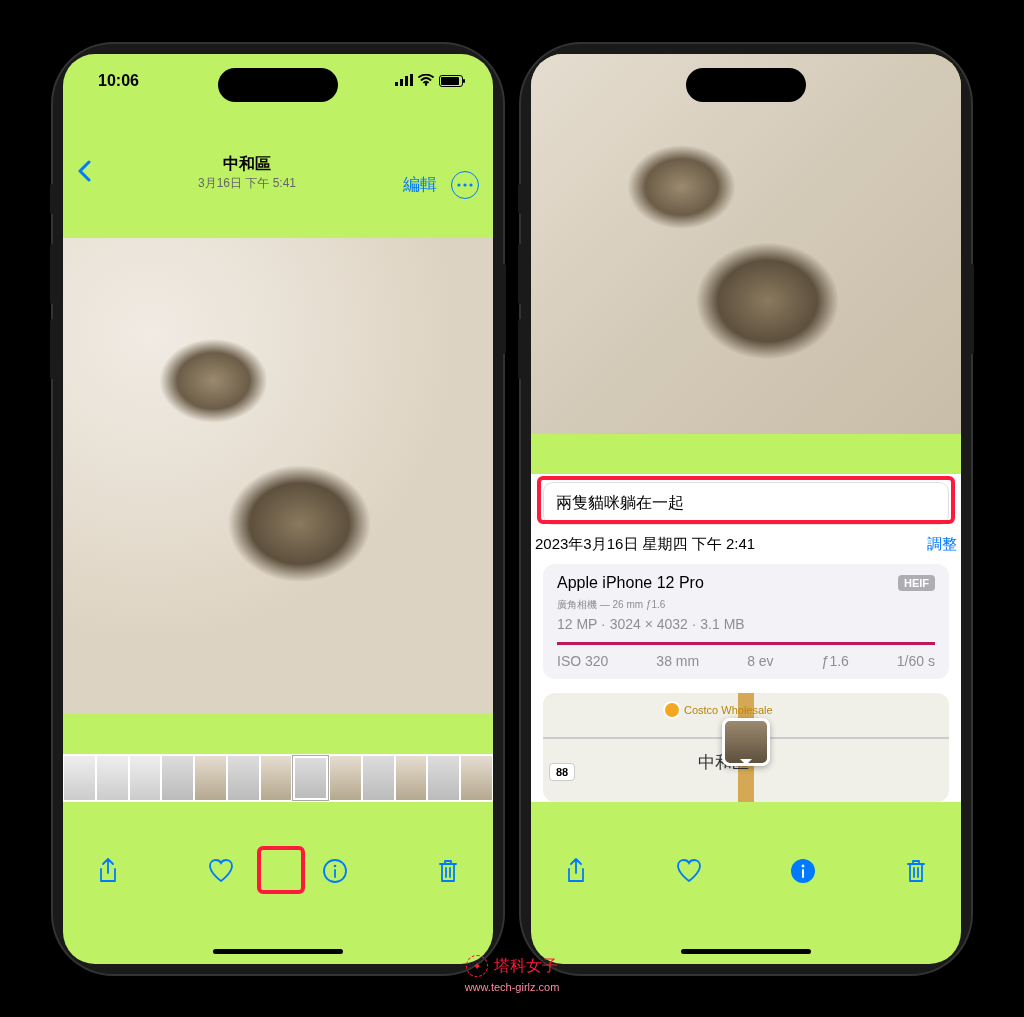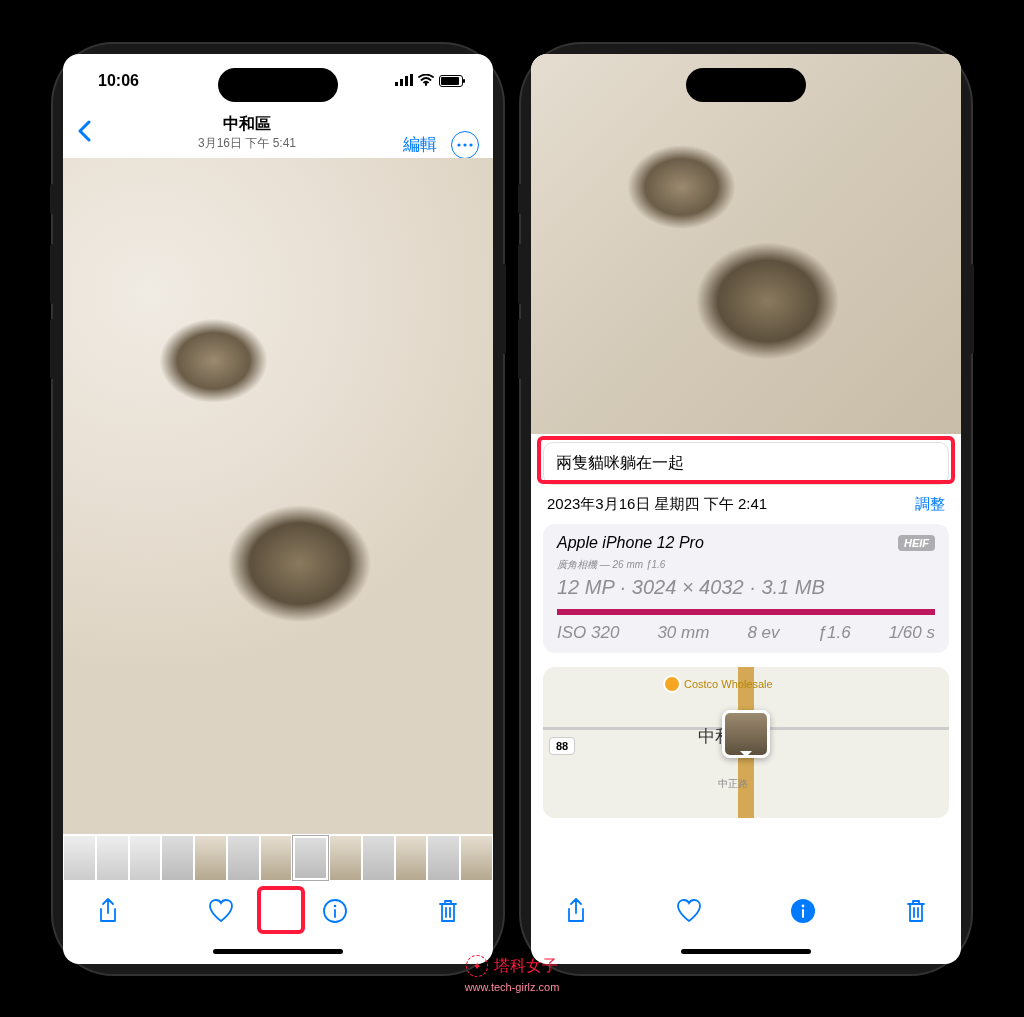--- a/index.html
+++ b/index.html
@@ -19,26 +19,27 @@
     height: 930px;
     background: #1a1a1a;
     border-radius: 60px;
     padding: 10px;
     position: relative;
     box-shadow: 0 0 0 2px #333;
   }
   .phone-screen {
     width: 100%;
     height: 100%;
-    background: #ffffff;
-    border-radius: 16px;
+    background: #bef264;
+    border-radius: 32px;
     overflow: hidden;
     position: relative;
     display: flex;
     flex-direction: column;
+    gap: 40px;
   }
   .notch {
     position: absolute;
     top: 14px;
     left: 50%;
     transform: translateX(-50%);
     width: 120px;
     height: 34px;
     background: #000;
     border-radius: 20px;
@@ -156,44 +157,43 @@
   .caption-field {
     margin: 8px 12px 4px;
     padding: 10px 12px;
     border:1px solid #e0e0e0;
     border-radius:10px;
     font-size:16px;
     background:#fff;
     position:relative;
   }
   .meta-row {
-    padding: 6px 16px;
+    padding: 6px 4px;
     display:flex;
     justify-content:space-between;
     align-items:center;
     font-size:15px;
   }
   .meta-row .adjust { color:#007aff; }
   .filename-row { padding: 0 16px 10px; color:#8e8e93; font-size:15px; display:flex; align-items:center; gap:6px;}
   .cloud-icon { width:18px; height:14px; }
   .cloud-icon svg { stroke:#8e8e93; fill:none; stroke-width:1.5;}
 
   .device-card {
     margin: 4px 12px;
     background:#f2f2f7;
     border-radius:12px;
     padding: 10px 14px;
-    font-style: italic;
   }
   .device-card .row1 { display:flex; justify-content:space-between; align-items:center; margin-bottom:6px;}
   .device-card .row1 .dev { font-size:16px; color:#000;}
   .device-card .badge { background:#aeaeb2; color:#fff; font-size:11px; font-weight:600; padding:2px 6px; border-radius:4px;}
   .device-card .row2 { color:#8e8e93; font-size:10px; margin-bottom:4px;}
-  .device-card .row3 { color:#8e8e93; font-size:20px; margin-bottom:10px;}
-  .device-card .row4 { display:flex; justify-content:space-between; color:#8e8e93; font-size:17px; border-top:6px solid #be185d; padding-top:8px;}
+  .device-card .row3 { color:#8e8e93; font-size:14px; margin-bottom:10px;}
+  .device-card .row4 { display:flex; justify-content:space-between; color:#8e8e93; font-size:14px; border-top:3px solid #be185d; padding-top:8px;}
 
   .map-area {
     margin: 10px 12px 0;
     height: 151px;
     border-radius:12px;
     background:
       linear-gradient(90deg, transparent 48%, #d4a854 48%, #d4a854 52%, transparent 52%),
       linear-gradient(0deg, transparent 58%, #ccc 58%, #ccc 60%, transparent 60%),
       #f0efe8;
     position:relative;
@@ -418,21 +418,21 @@
 
       <div class="device-card">
         <div class="row1">
           <span class="dev">Apple iPhone 12 Pro</span>
           <span class="badge">HEIF</span>
         </div>
         <div class="row2">廣角相機 — 26 mm ƒ1.6</div>
         <div class="row3">12 MP · 3024 × 4032 · 3.1 MB</div>
         <div class="row4">
           <span>ISO 320</span>
-          <span>30 mm</span>
+          <span>38 mm</span>
           <span>8 ev</span>
           <span>ƒ1.6</span>
           <span>1/60 s</span>
         </div>
       </div>
 
       <div class="map-area">
         <div class="map-poi" style="left:120px; top:8px;">
             <span>Costco Wholesale</span>
           </div>

